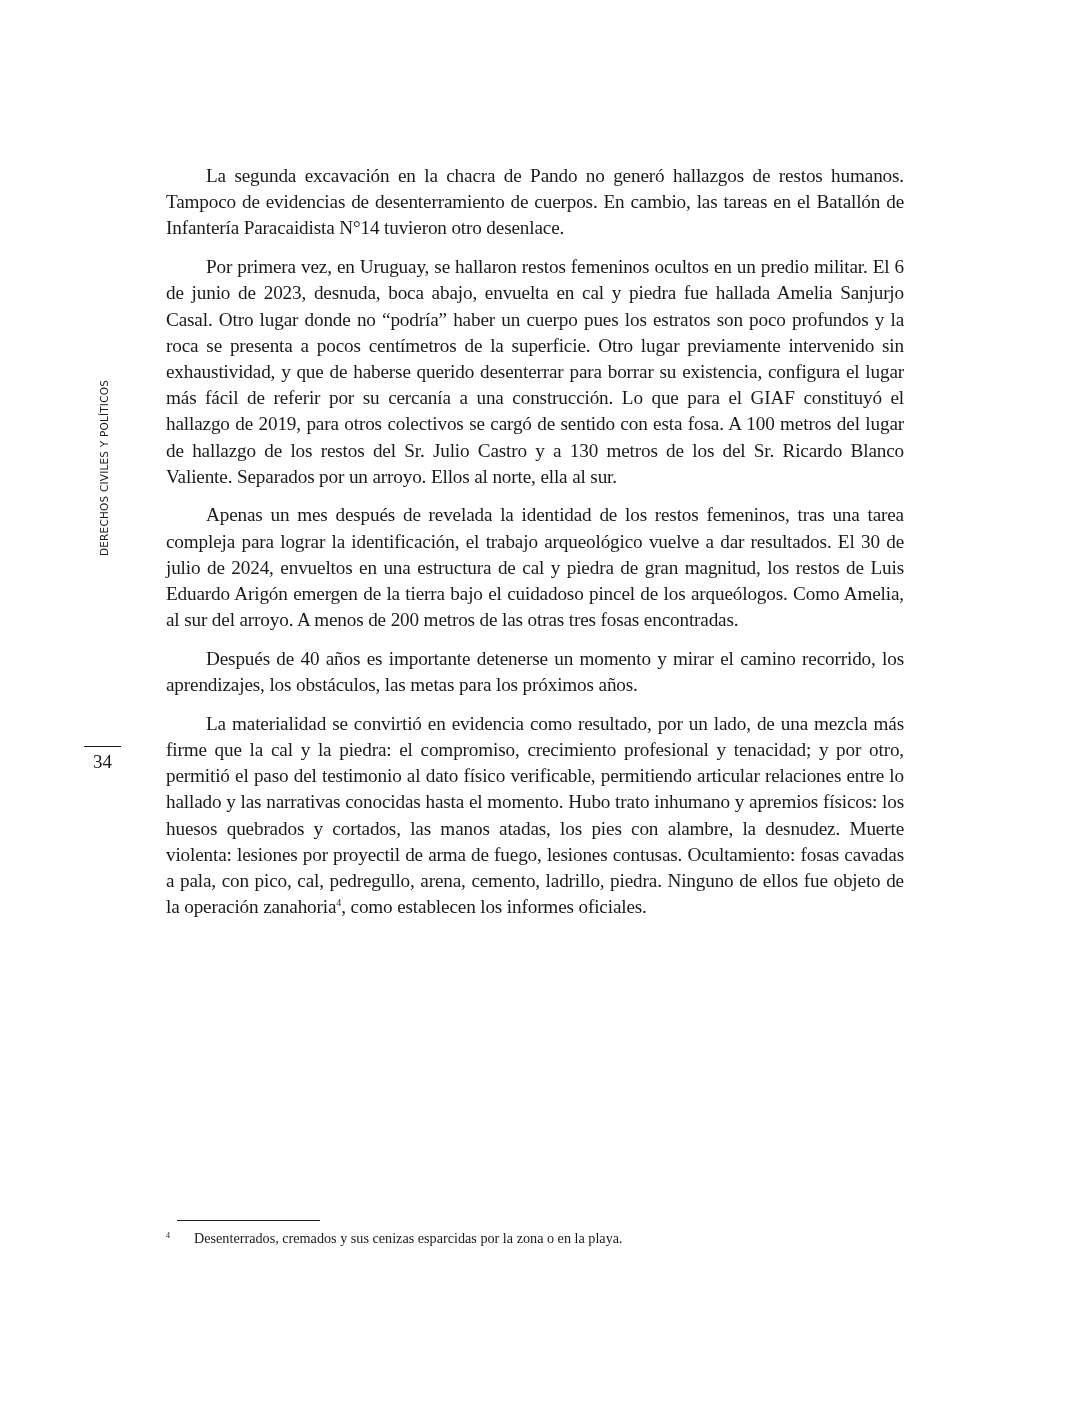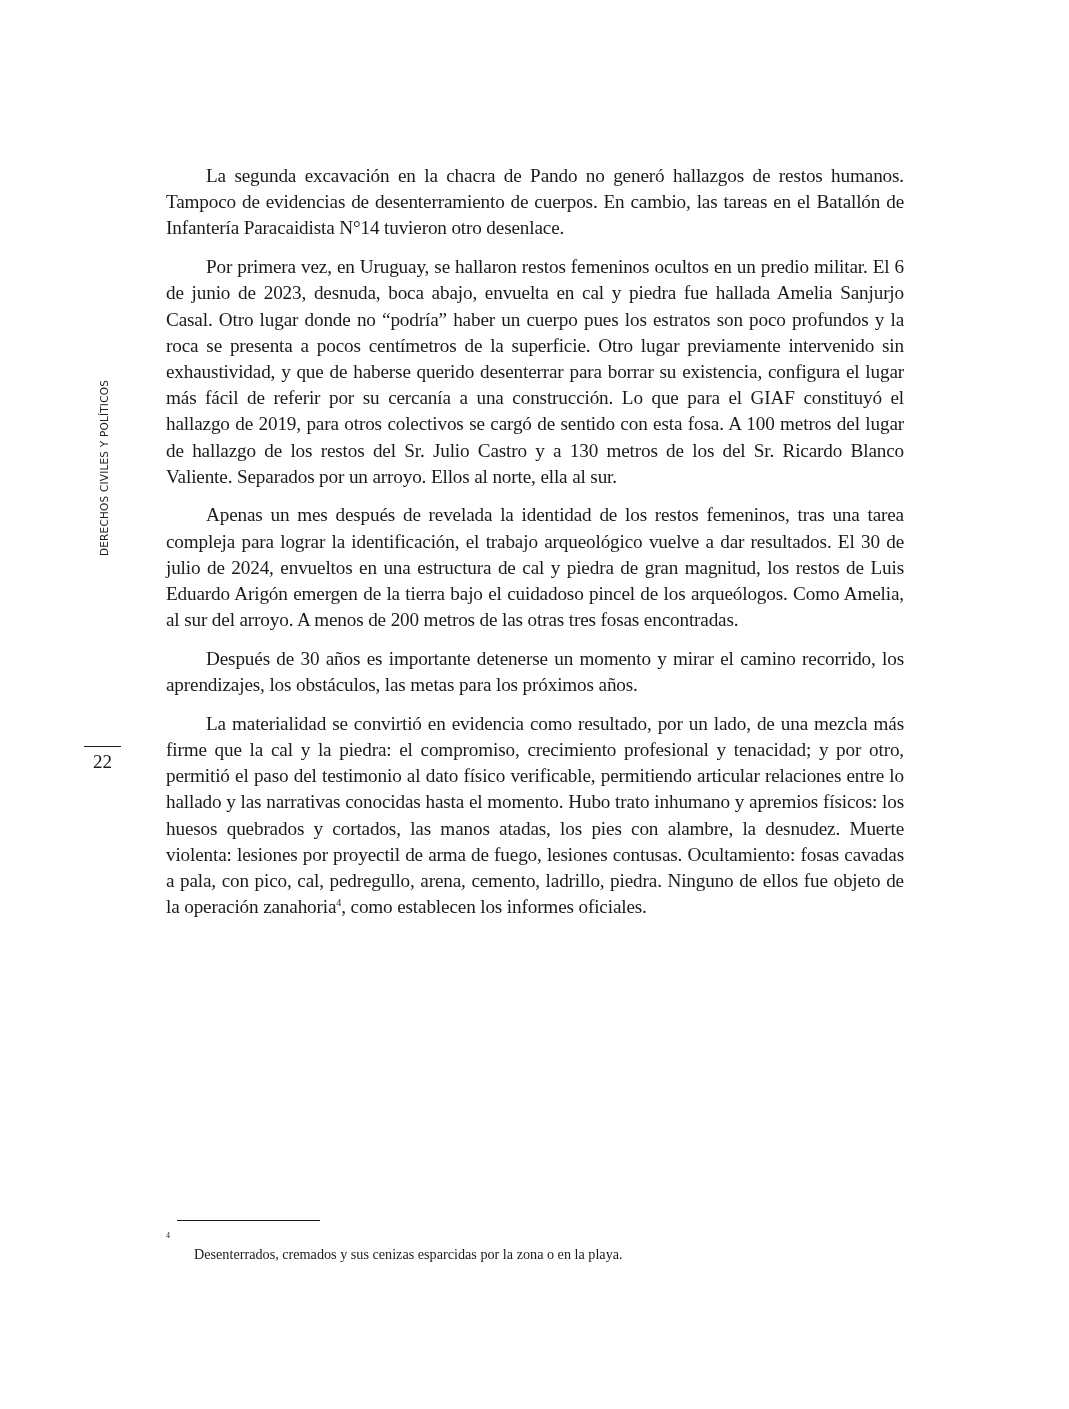--- a/index.html
+++ b/index.html
@@ -95,41 +95,41 @@
   }
   .footnote .fn-mark {
     position: absolute;
     left: 0;
     top: -2px;
     font-size: 8px;
   }
   .footnote .fn-text {
     position: absolute;
     left: 28px;
-    top: 16px;
+    top: 0;
     white-space: nowrap;
   }
 </style>
 </head>
 <body>
 
 <div class="page">
 
   <div class="side-label">
     <span>DERECHOS CIVILES Y POLÍTICOS</span>
   </div>
 
   <div class="page-rule"></div>
-  <div class="page-number">22</div>
+  <div class="page-number">34</div>
 
   <div class="body-text">
     <p class="para">La segunda excavación en la chacra de Pando no generó hallazgos de restos humanos. Tampoco de evidencias de desenterramiento de cuerpos. En cambio, las tareas en el Batallón de Infantería Paracaidista N°14 tuvieron otro desenlace.</p>
     <p class="para">Por primera vez, en Uruguay, se hallaron restos femeninos ocultos en un predio militar. El 6 de junio de 2023, desnuda, boca abajo, envuelta en cal y piedra fue hallada Amelia Sanjurjo Casal. Otro lugar donde no “podría” haber un cuerpo pues los estratos son poco profundos y la roca se presenta a pocos centímetros de la superficie. Otro lugar previamente intervenido sin exhaustividad, y que de haberse querido desenterrar para borrar su existencia, configura el lugar más fácil de referir por su cercanía a una construcción. Lo que para el GIAF constituyó el hallazgo de 2019, para otros colectivos se cargó de sentido con esta fosa. A 100 metros del lugar de hallazgo de los restos del Sr. Julio Castro y a 130 metros de los del Sr. Ricardo Blanco Valiente. Separados por un arroyo. Ellos al norte, ella al sur.</p>
     <p class="para">Apenas un mes después de revelada la identidad de los restos femeninos, tras una tarea compleja para lograr la identificación, el trabajo arqueológico vuelve a dar resultados. El 30 de julio de 2024, envueltos en una estructura de cal y piedra de gran magnitud, los restos de Luis Eduardo Arigón emergen de la tierra bajo el cuidadoso pincel de los arqueólogos. Como Amelia, al sur del arroyo. A menos de 200 metros de las otras tres fosas encontradas.</p>
-    <p class="para">Después de 30 años es importante detenerse un momento y mirar el camino recorrido, los aprendizajes, los obstáculos, las metas para los próximos años.</p>
+    <p class="para">Después de 40 años es importante detenerse un momento y mirar el camino recorrido, los aprendizajes, los obstáculos, las metas para los próximos años.</p>
     <p class="para"><span>La materialidad se convirtió en evidencia como resultado, por un lado, de una mezcla más firme que la cal y la piedra: el compromiso, crecimiento profesional y tenacidad; y por otro, permitió el paso del testimonio al dato físico verificable, permitiendo articular relaciones entre lo hallado y las narrativas conocidas hasta el momento. Hubo trato inhumano y apremios físicos: los huesos quebrados y cortados, las manos atadas, los pies con alambre, la desnudez. Muerte violenta: lesiones por proyectil de arma de fuego, lesiones contusas. Ocultamiento: fosas cavadas a pala, con pico, cal, pedregullo, arena, cemento, ladrillo, piedra. Ninguno de ellos fue objeto de la operación zanahoria</span><sup>4</sup><span>, como establecen los informes oficiales.</span></p>
   </div>
 
   <div class="footnote-rule"></div>
   <div class="footnote">
     <span class="fn-mark">4</span>
     <span class="fn-text">Desenterrados, cremados y sus cenizas esparcidas por la zona o en la playa.</span>
   </div>
 
 </div>

